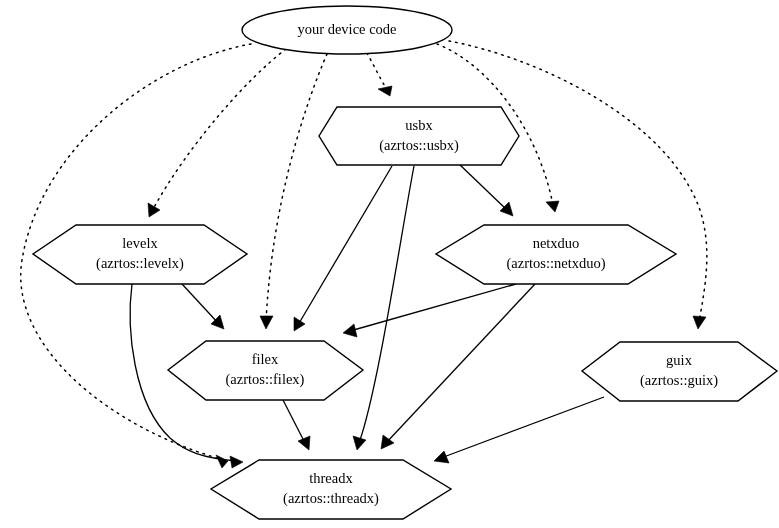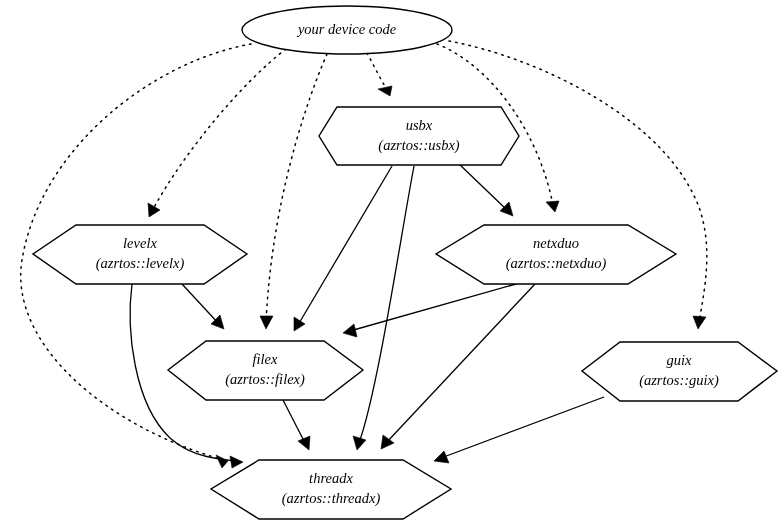--- a/index.html
+++ b/index.html
@@ -7,21 +7,20 @@
     padding: 0;
     background: #ffffff;
   }
   #canvas {
     position: relative;
     width: 779px;
     height: 528px;
     background: #ffffff;
     overflow: hidden;
     font-family: "Liberation Serif", "DejaVu Serif", serif;
-    font-style: italic;
   }
   svg#graph {
     position: absolute;
     top: 0;
     left: 0;
     width: 779px;
     height: 528px;
   }
   .node-shape {
     fill: #ffffff;

